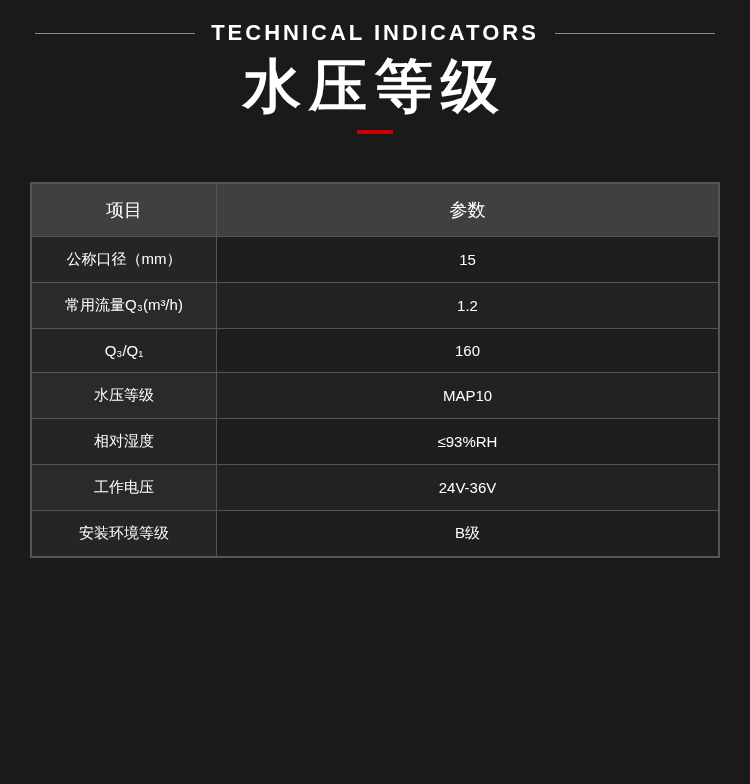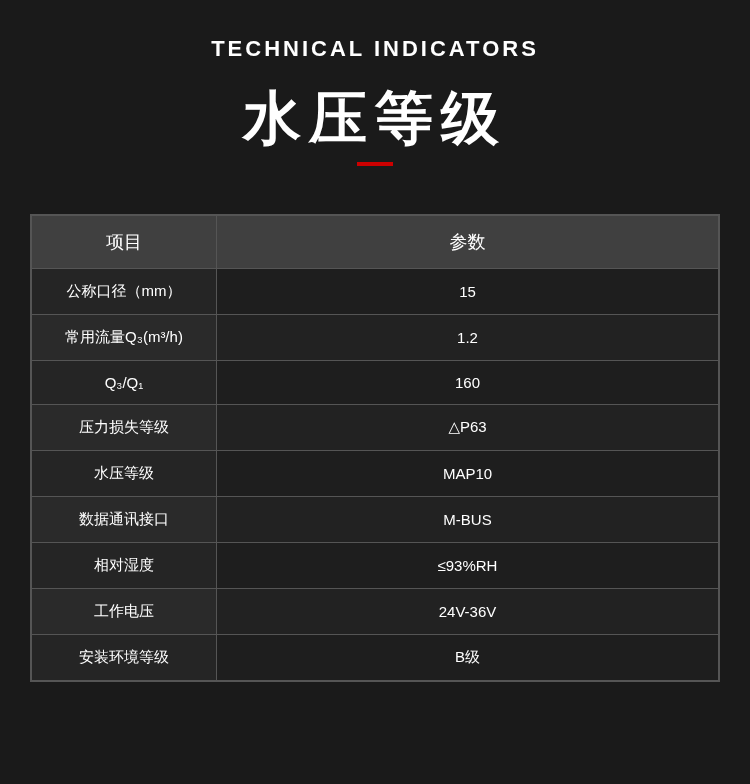--- a/index.html
+++ b/index.html
@@ -24,21 +24,20 @@
       text-align: center;
       margin-bottom: 20px;
     }
 
     .title-en-wrapper {
       display: flex;
       align-items: center;
       justify-content: center;
       gap: 16px;
       margin-bottom: 8px;
-      flex-direction: column;
     }
 
     .title-line {
       flex: 1;
       height: 1px;
       background-color: #888;
       max-width: 160px;
     }
 
     .title-en {
@@ -138,30 +137,22 @@
         </tr>
         <tr>
           <td>常用流量Q₃(m³/h)</td>
           <td>1.2</td>
         </tr>
         <tr>
           <td>Q₃/Q₁</td>
           <td>160</td>
         </tr>
         <tr>
-          <td>压力损失等级</td>
-          <td>△P63</td>
-        </tr>
-        <tr>
           <td>水压等级</td>
           <td>MAP10</td>
-        </tr>
-        <tr>
-          <td>数据通讯接口</td>
-          <td>M-BUS</td>
         </tr>
         <tr>
           <td>相对湿度</td>
           <td>≤93%RH</td>
         </tr>
         <tr>
           <td>工作电压</td>
           <td>24V-36V</td>
         </tr>
         <tr>

